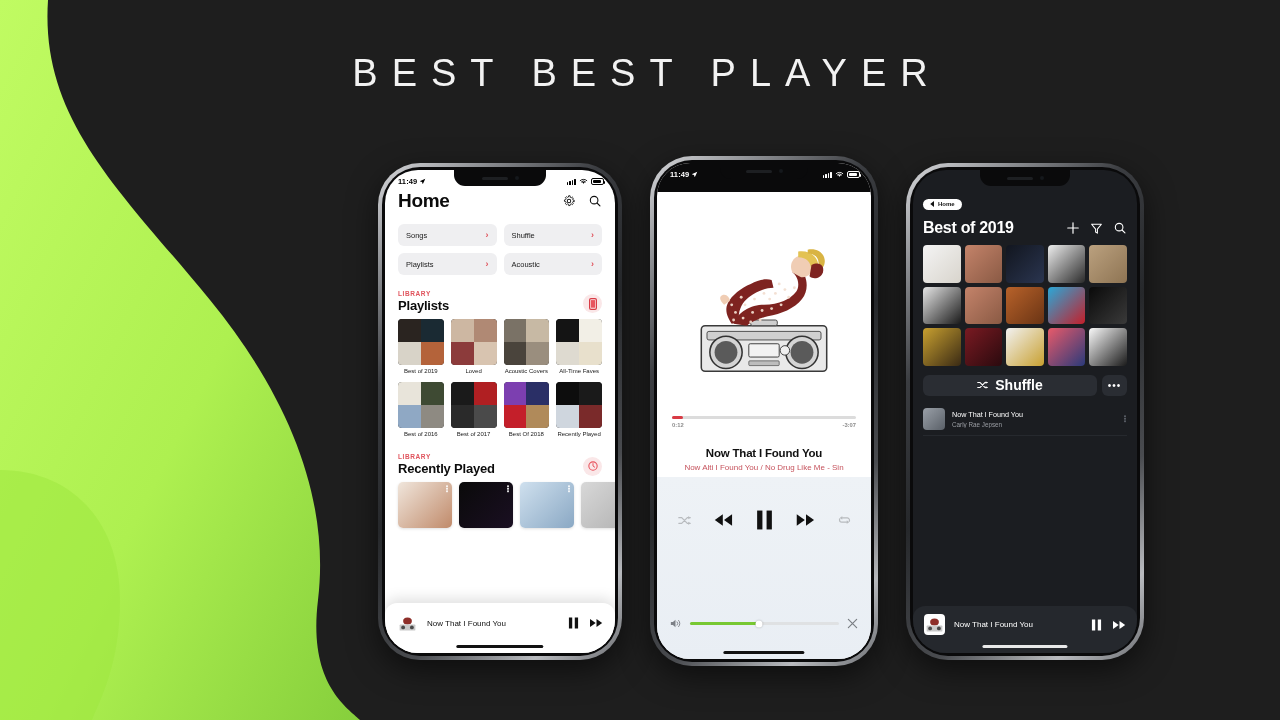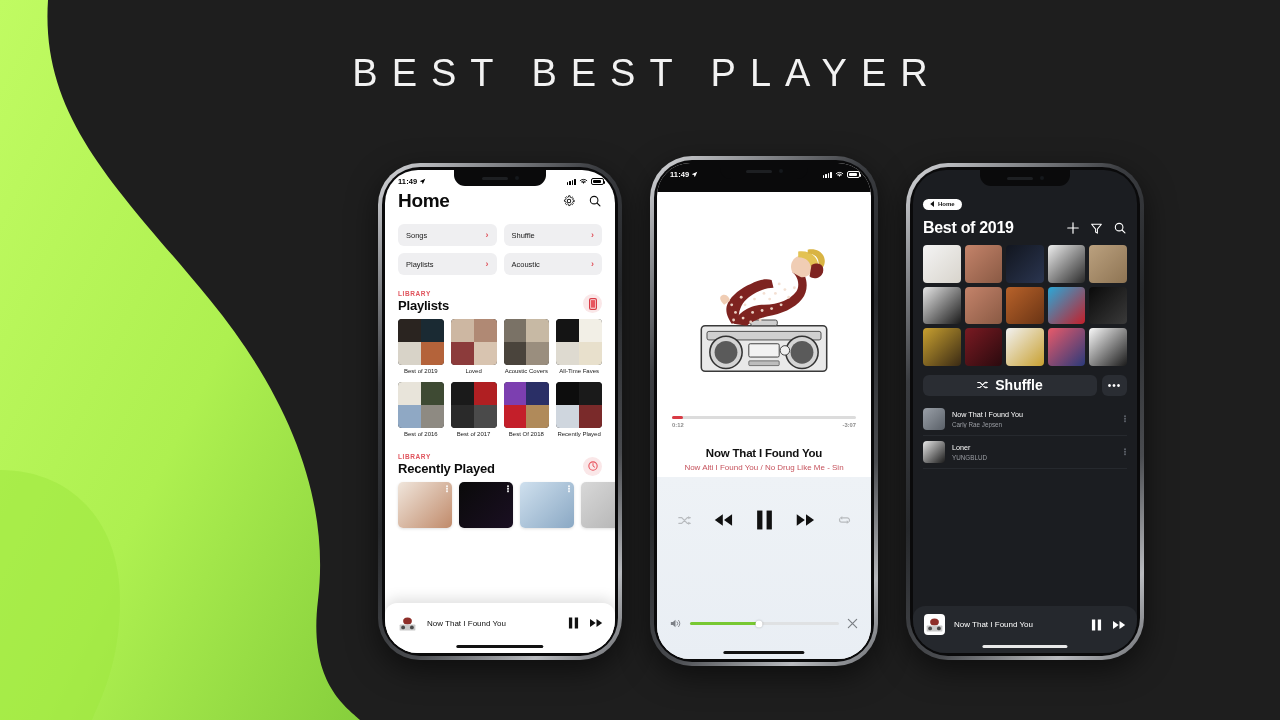--- a/index.html
+++ b/index.html
@@ -620,28 +620,20 @@
 
       <div class="tracklist" id="track-list">
           <div class="track">
             <div class="track-art" style="background: linear-gradient(135deg, rgb(154, 160, 168), rgb(90, 96, 104));"></div>
             <div class="track-txt">
               <div class="track-name">Now That I Found You</div>
               <div class="track-artist">Carly Rae Jepsen</div>
             </div>
             <div class="track-dots">•••</div>
           </div>
-          <div class="track">
-            <div class="track-art" style="background: linear-gradient(135deg, rgb(232, 232, 232), rgb(26, 26, 26));"></div>
-            <div class="track-txt">
-              <div class="track-name">Loner</div>
-              <div class="track-artist">YUNGBLUD</div>
-            </div>
-            <div class="track-dots">•••</div>
-          </div>
         </div>
     </div>
 
     <div class="mini-dark">
       <div class="mini-art">
         <svg class="tile" viewBox="0 0 24 24" preserveAspectRatio="none">
             <rect width="24" height="24" fill="#fff"></rect>
             <ellipse cx="12" cy="9" rx="5" ry="4" fill="#8e2f2a"></ellipse>
             <rect x="3" y="13" width="18" height="7" rx="1" fill="#c9c9c9"></rect>
             <circle cx="7" cy="16.5" r="2.2" fill="#4a4a4a"></circle>

